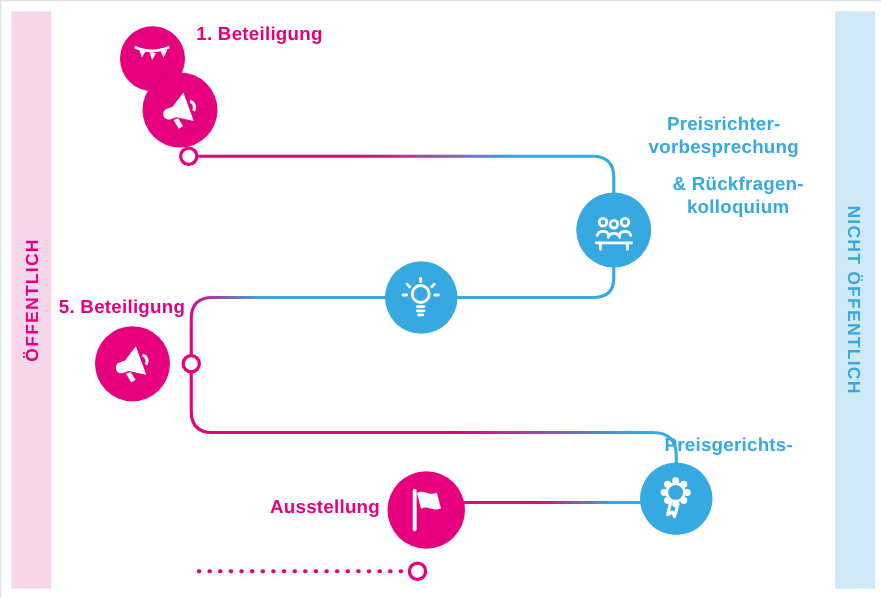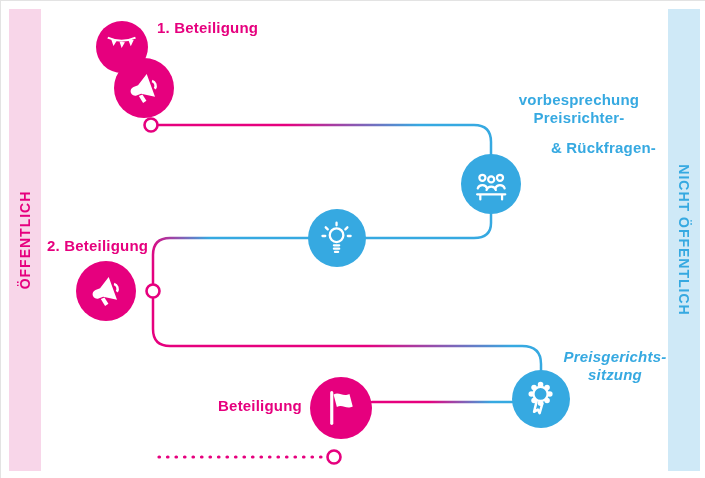--- a/index.html
+++ b/index.html
@@ -97,77 +97,77 @@
       <circle cx="6.5" cy="8" r="1.9"></circle>
         <path d="M3.6 14.6 a3 2.8 0 0 1 5.8 0"></path>
       <circle cx="12" cy="9" r="1.9"></circle>
         <path d="M9.1 15.6 a3 2.8 0 0 1 5.8 0"></path>
       <circle cx="17.5" cy="8" r="1.9"></circle>
         <path d="M14.6 14.6 a3 2.8 0 0 1 5.8 0"></path>
       <path d="M3.2 18.3 h17.6 M5.2 18.3 v3.2 M18.8 18.3 v3.2"></path>
     </svg>
   </div>
   <div class="label blue-text center" style="left:498px;top:90px;width:160px;">
+    <div>Preisrichter-</div>
     <div>vorbesprechung</div>
-    <div>Preisrichter-</div>
   </div>
-  <div class="label blue-text center" style="left:540px;top:138px;width:125px;">
+  <div class="label blue-text center" style="left:527px;top:138px;width:125px;">
     <div>&amp; Rückfragen-</div>
+    <div>kolloquium</div>
   </div>
 
   <div class="node blue" style="left:307px;top:208px;width:58px;height:58px;">
     <svg class="icon" viewBox="0 0 24 24" fill="none" stroke="#fff" stroke-width="1.5" stroke-linecap="round">
       <circle cx="12" cy="10.5" r="4.4"></circle>
       <path d="M10.3 17 h3.4 M10.3 19.2 h3.4 M11 21.3 h2"></path>
       <path d="M12 2.4 v1.7 M5 5.4 l1.3 1.3 M19 5.4 l-1.3 1.3 M2.9 11 h1.8 M19.3 11 h1.8"></path>
     </svg>
   </div>
 
   <div class="node pink" style="left:75px;top:260px;width:60px;height:60px;">
     <svg class="icon" viewBox="0 0 24 24">
       <g transform="rotate(-20 12 12)" fill="#fff">
         <path d="M16.5 4.2 L9 9 H6 a2.8 2.8 0 0 0 0 5.6 h3 l7.5 4.8 z"></path>
         <path d="M7.2 15.4 l1 5 2.4-.5-1-4.5z"></path>
         <path d="M18.6 8.8 a4 4 0 0 1 0 6.4 l-.9-1.3 a2.4 2.4 0 0 0 0-3.8z"></path>
       </g>
     </svg>
   </div>
   <div class="label pink-text" style="left:46px;top:236px;">
-    <div>2. Beteiligung</div>
+    <div>5. Beteiligung</div>
   </div>
 
   <div class="node blue" style="left:511px;top:369px;width:58px;height:58px;">
     <svg class="icon" viewBox="0 0 24 24">
       <g fill="#fff">
         <circle cx="18" cy="9" r="1.8"></circle>
           <circle cx="16.2" cy="13.2" r="1.8"></circle>
           <circle cx="12" cy="15" r="1.8"></circle>
         <circle cx="7.8" cy="13.2" r="1.8"></circle>
           <circle cx="6" cy="9" r="1.8"></circle>
           <circle cx="7.8" cy="4.8" r="1.8"></circle>
         <circle cx="12" cy="3" r="1.8"></circle>
           <circle cx="16.2" cy="4.8" r="1.8"></circle>
       </g>
       <circle cx="12" cy="9" r="4.6" fill="none" stroke="#fff" stroke-width="1.5"></circle>
       <path d="M9.4 14 L7.8 20.6 l2.5-1.5 1.1 2.4 1.8-6.4" fill="none" stroke="#fff" stroke-width="1.6" stroke-linejoin="round" stroke-linecap="round"></path>
     </svg>
   </div>
-  <div class="label blue-text center" style="left:544px;top:347px;width:140px;font-style:italic;">
+  <div class="label blue-text center" style="left:512px;top:347px;width:140px;">
     <div>Preisgerichts-</div>
-    <div>sitzung</div>
   </div>
 
   <div class="node pink" style="left:309px;top:376px;width:62px;height:62px;">
     <svg class="icon" viewBox="0 0 24 24">
       <path d="M6.5 2.8 v18.6" stroke="#fff" stroke-width="1.9" stroke-linecap="round" fill="none"></path>
       <path d="M7.6 3.9 c3.5-2 5.5 1.8 9.6-.3 l2 7.6 c-4.1 2.1-6.1-1.7-9.6.3 z" fill="#fff"></path>
     </svg>
   </div>
   <div class="label pink-text center" style="left:196px;top:396px;width:126px;">
-    <div>Beteiligung</div>
+    <div>Ausstellung</div>
   </div>
 
   <svg class="layer overlay" width="705" height="478">
     <path d="M158 456 H323" fill="none" stroke-width="3.2" stroke-linecap="round" stroke-dasharray="0.5 8" style="stroke:var(--pink)"></path>
     <circle cx="150" cy="124" r="6.5" fill="#fff" stroke-width="2.6" style="stroke:var(--pink)"></circle>
     <circle cx="152" cy="290" r="6.5" fill="#fff" stroke-width="2.6" style="stroke:var(--pink)"></circle>
     <circle cx="333" cy="456" r="6.5" fill="#fff" stroke-width="2.6" style="stroke:var(--pink)"></circle>
   </svg>
 
 </div>

